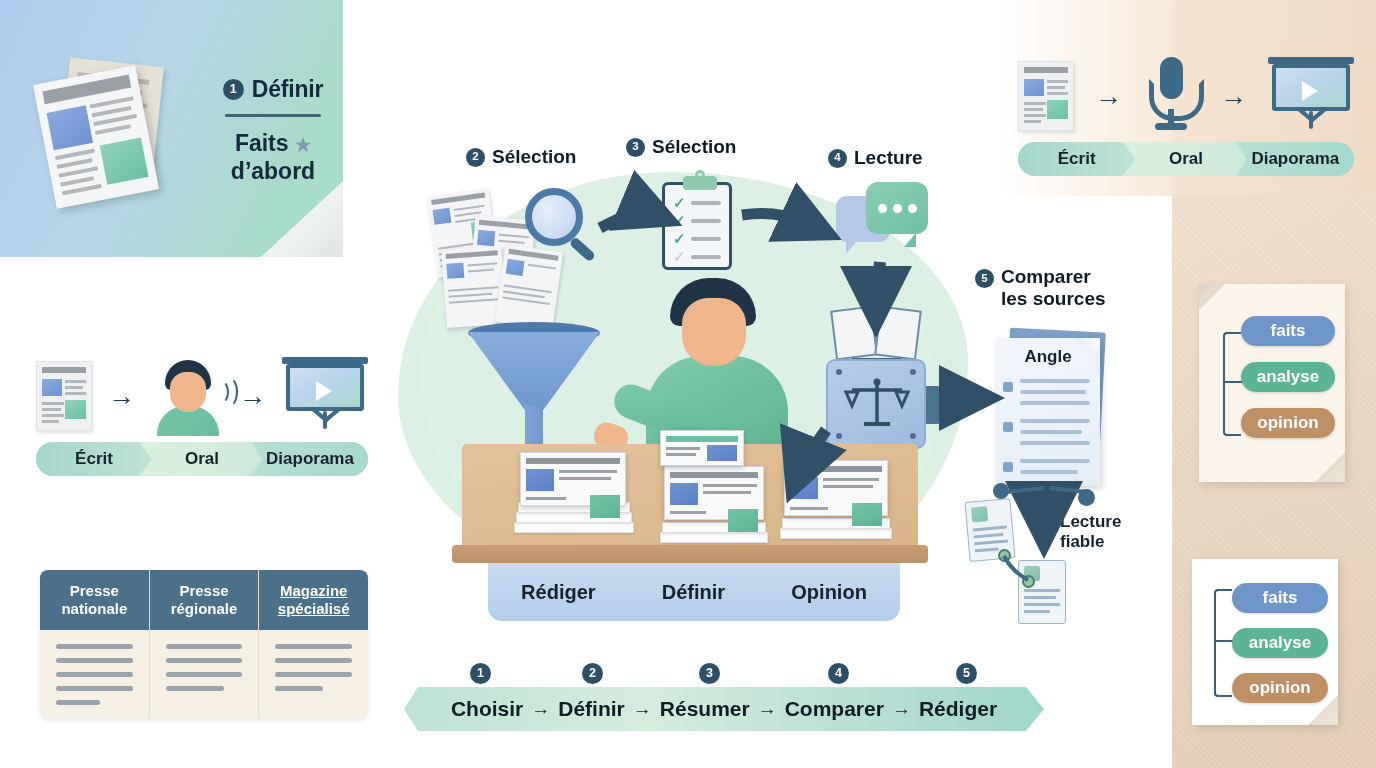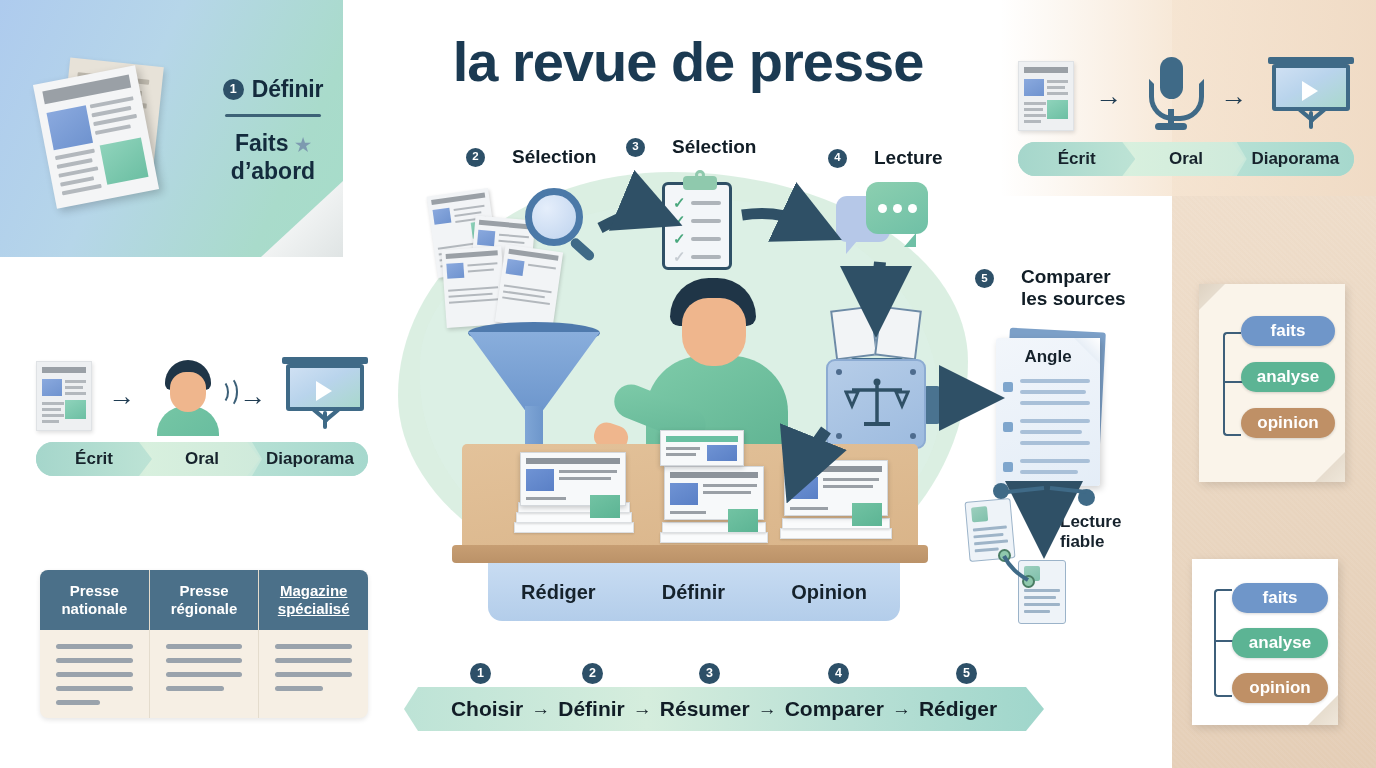--- a/index.html
+++ b/index.html
@@ -112,21 +112,21 @@
   .blob2{position:absolute;left:420px;top:200px;width:520px;height:380px;
     background:#dcf0e5;border-radius:56% 44% 52% 48% / 44% 56% 46% 54%;opacity:.85;}
 
   
   .main-title{position:absolute;left:398px;top:34px;width:580px;text-align:center;
     font-size:56px;font-weight:bold;color:#1b3a52;letter-spacing:-1px;line-height:1;}
 
   .step-label{position:absolute;display:flex;align-items:center;gap:7px;
     font-size:19px;font-weight:bold;color:#111d26;white-space:nowrap;}
   .step-label.two-line{align-items:flex-start;}
-  .step-label .txt{line-height:1.16;margin-left:20px;}
+  .step-label .txt{line-height:1.16;}
 
   
   .funnel{position:absolute;left:468px;top:322px;width:132px;height:122px;}
   .f-rim{position:absolute;left:0;top:0;width:132px;height:22px;background:#4f7aad;border-radius:50%;}
   .f-cone{position:absolute;left:0;top:10px;width:132px;height:78px;
     background:linear-gradient(180deg,#89aedc,#6e97cd);
     clip-path:polygon(0 0,100% 0,57% 100%,43% 100%);}
   .f-neck{position:absolute;left:57px;top:84px;width:18px;height:38px;
     background:linear-gradient(90deg,#7fa6d6,#6d96cb);}
 
@@ -314,21 +314,20 @@
       <div class="tl-div"></div>
       <div class="tl-sub">
         <span>Faits</span>
         <span class="star">★</span><br>
         <span>d’abord</span>
       </div>
     </div>
     <div class="tl-curl"></div>
   </div>
 
-  <div class="main-title">la revue de presse</div>
 
   <div class="blob"></div>
   <div class="blob2"></div>
 
   <div class="step-label" style="left:466px;top:146px">
     <span class="badge sm">2</span>
     <span class="txt">Sélection</span>
   </div>
   <div class="step-label" style="left:626px;top:136px">
     <span class="badge sm">3</span>

